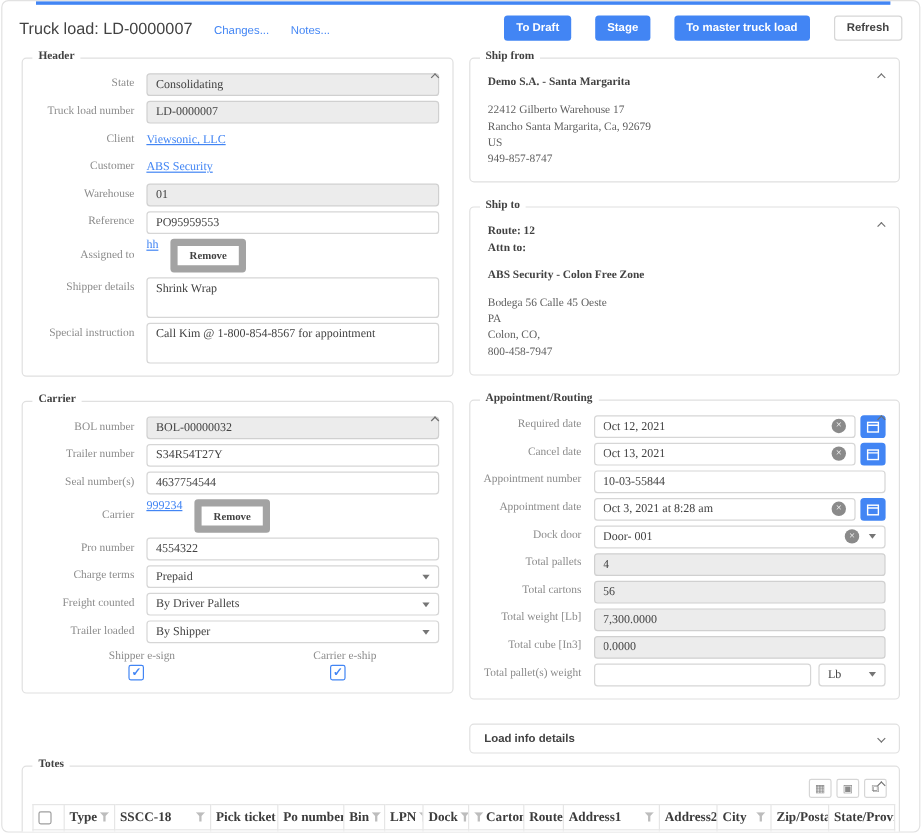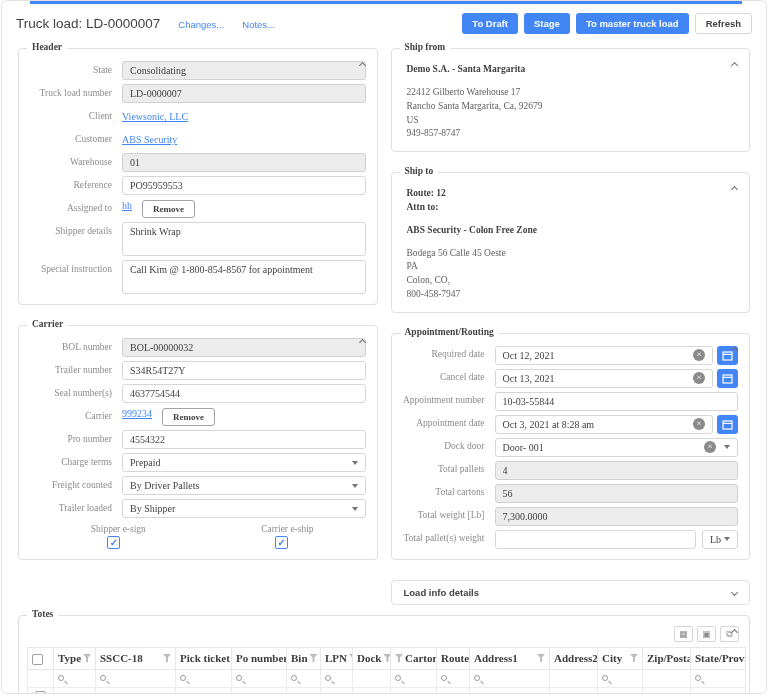--- a/index.html
+++ b/index.html
@@ -6,21 +6,21 @@
   html,body { background:#fff; font-family:"Liberation Sans","DejaVu Sans",sans-serif; }
   .page { position:relative; width:766px; height:694px; margin:0 auto; background:#fff;
           border:1px solid #e2e2e2; border-radius:6px; overflow:hidden; }
   .accent { position:absolute; top:0; left:28px; right:24px; height:3px; background:#4285f4; }
 
   
   .titlebar { display:flex; align-items:center; justify-content:space-between; padding:12px 14px 6px 14px; }
   .title-left { display:flex; align-items:baseline; gap:18px; }
   .page-title { font-size:13.5px; color:#424242; }
   .tlink { font-size:9.5px; color:#4285f4; text-decoration:none; cursor:pointer; }
-  .title-right { display:flex; gap:6px; }
+  .title-right { display:flex; gap:20px; }
   .btn { font-size:9.5px; font-weight:700; border:none; border-radius:3px; padding:4px 10px; cursor:pointer;
          font-family:inherit; line-height:1.2; }
   .btn.blue { background:#4285f4; color:#fff; }
   .btn.white{ background:#fff; color:#424242; border:1px solid #d6d6d6; }
 
   
   .main { display:grid; grid-template-columns:1fr 1fr; column-gap:13px; padding:8px 16px 0 16px; align-items:start; }
   .col  { display:flex; flex-direction:column; }
 
   
@@ -42,21 +42,21 @@
   .frow.top { align-items:flex-start; }
   .lbl { width:92px; min-width:92px; text-align:right; padding-right:10px; font-size:9.5px; color:#8c8c8c; line-height:1.2; }
   .frow.top .lbl { padding-top:4px; }
   .ctrl { flex:1; display:flex; }
   .input { flex:1; min-height:19px; border:1px solid #d6d6d6; border-radius:3px; background:#fff;
            font-size:10px; color:#424242; padding:1px 7px; display:flex; align-items:center; overflow:hidden; }
   .input.ro { background:#ececec; border-color:#d0d0d0; }
   .input.area { height:34px; align-items:flex-start; padding-top:3px; }
   .input .val { flex:1; white-space:nowrap; overflow:hidden; text-overflow:ellipsis; }
   .linkval { color:#4285f4; font-size:10px; text-decoration:underline; cursor:pointer; }
-  .btn-remove { margin-left:10px; background:#fff; border:1px solid #a3a3a3; border-radius:3px;
+  .btn-remove { margin-left:10px; background:#fff; border:6px solid #a3a3a3; border-radius:3px;
                 font-size:9px; font-weight:700; color:#424242; padding:3px 10px; cursor:pointer; font-family:inherit; }
   .caret { width:0; height:0; border-left:3.5px solid transparent; border-right:3.5px solid transparent;
            border-top:4px solid #757575; margin-left:8px; }
   .caret.auto { margin-left:auto; }
   .icon-clear { width:12px; height:12px; border-radius:50%; background:#8a8a8a; margin-left:auto;
                 position:relative; flex:none; cursor:pointer; }
   .icon-clear::before { content:"\00d7"; position:absolute; left:0; top:0; width:12px; height:12px;
                         color:#fff; font-size:9px; line-height:11px; text-align:center; }
   .btn-cal { width:21px; height:19px; flex:none; background:#4285f4; border:none; border-radius:3px;
              margin-left:4px; display:flex; align-items:center; justify-content:center; cursor:pointer; }
@@ -394,26 +394,34 @@
         </div>
         <div class="frow">
           <span class="lbl">Total weight [Lb]</span>
           <div class="ctrl">
               <div class="input ro">
                 <span class="val">7,300.0000</span>
               </div>
             </div>
         </div>
         <div class="frow">
+          <span class="lbl">Total cube [In3]</span>
+          <div class="ctrl">
+              <div class="input ro">
+                <span class="val">0.0000</span>
+              </div>
+            </div>
+        </div>
+        <div class="frow">
           <span class="lbl">Total pallet(s) weight</span>
           <div class="ctrl">
             <div class="input">
                 <span class="val"></span>
               </div>
-            <div class="input" style="flex:none;width:36px;margin-left:6px;">
+            <div class="input" style="flex:none;width:56px;margin-left:6px;">
               <span class="val">Lb</span>
               <span class="caret auto"></span>
             </div>
           </div>
         </div>
       </div>
 
       <div class="collapsed-panel">
         <span class="collapsed-title">Load info details</span>
         <span class="chev down"></span>

